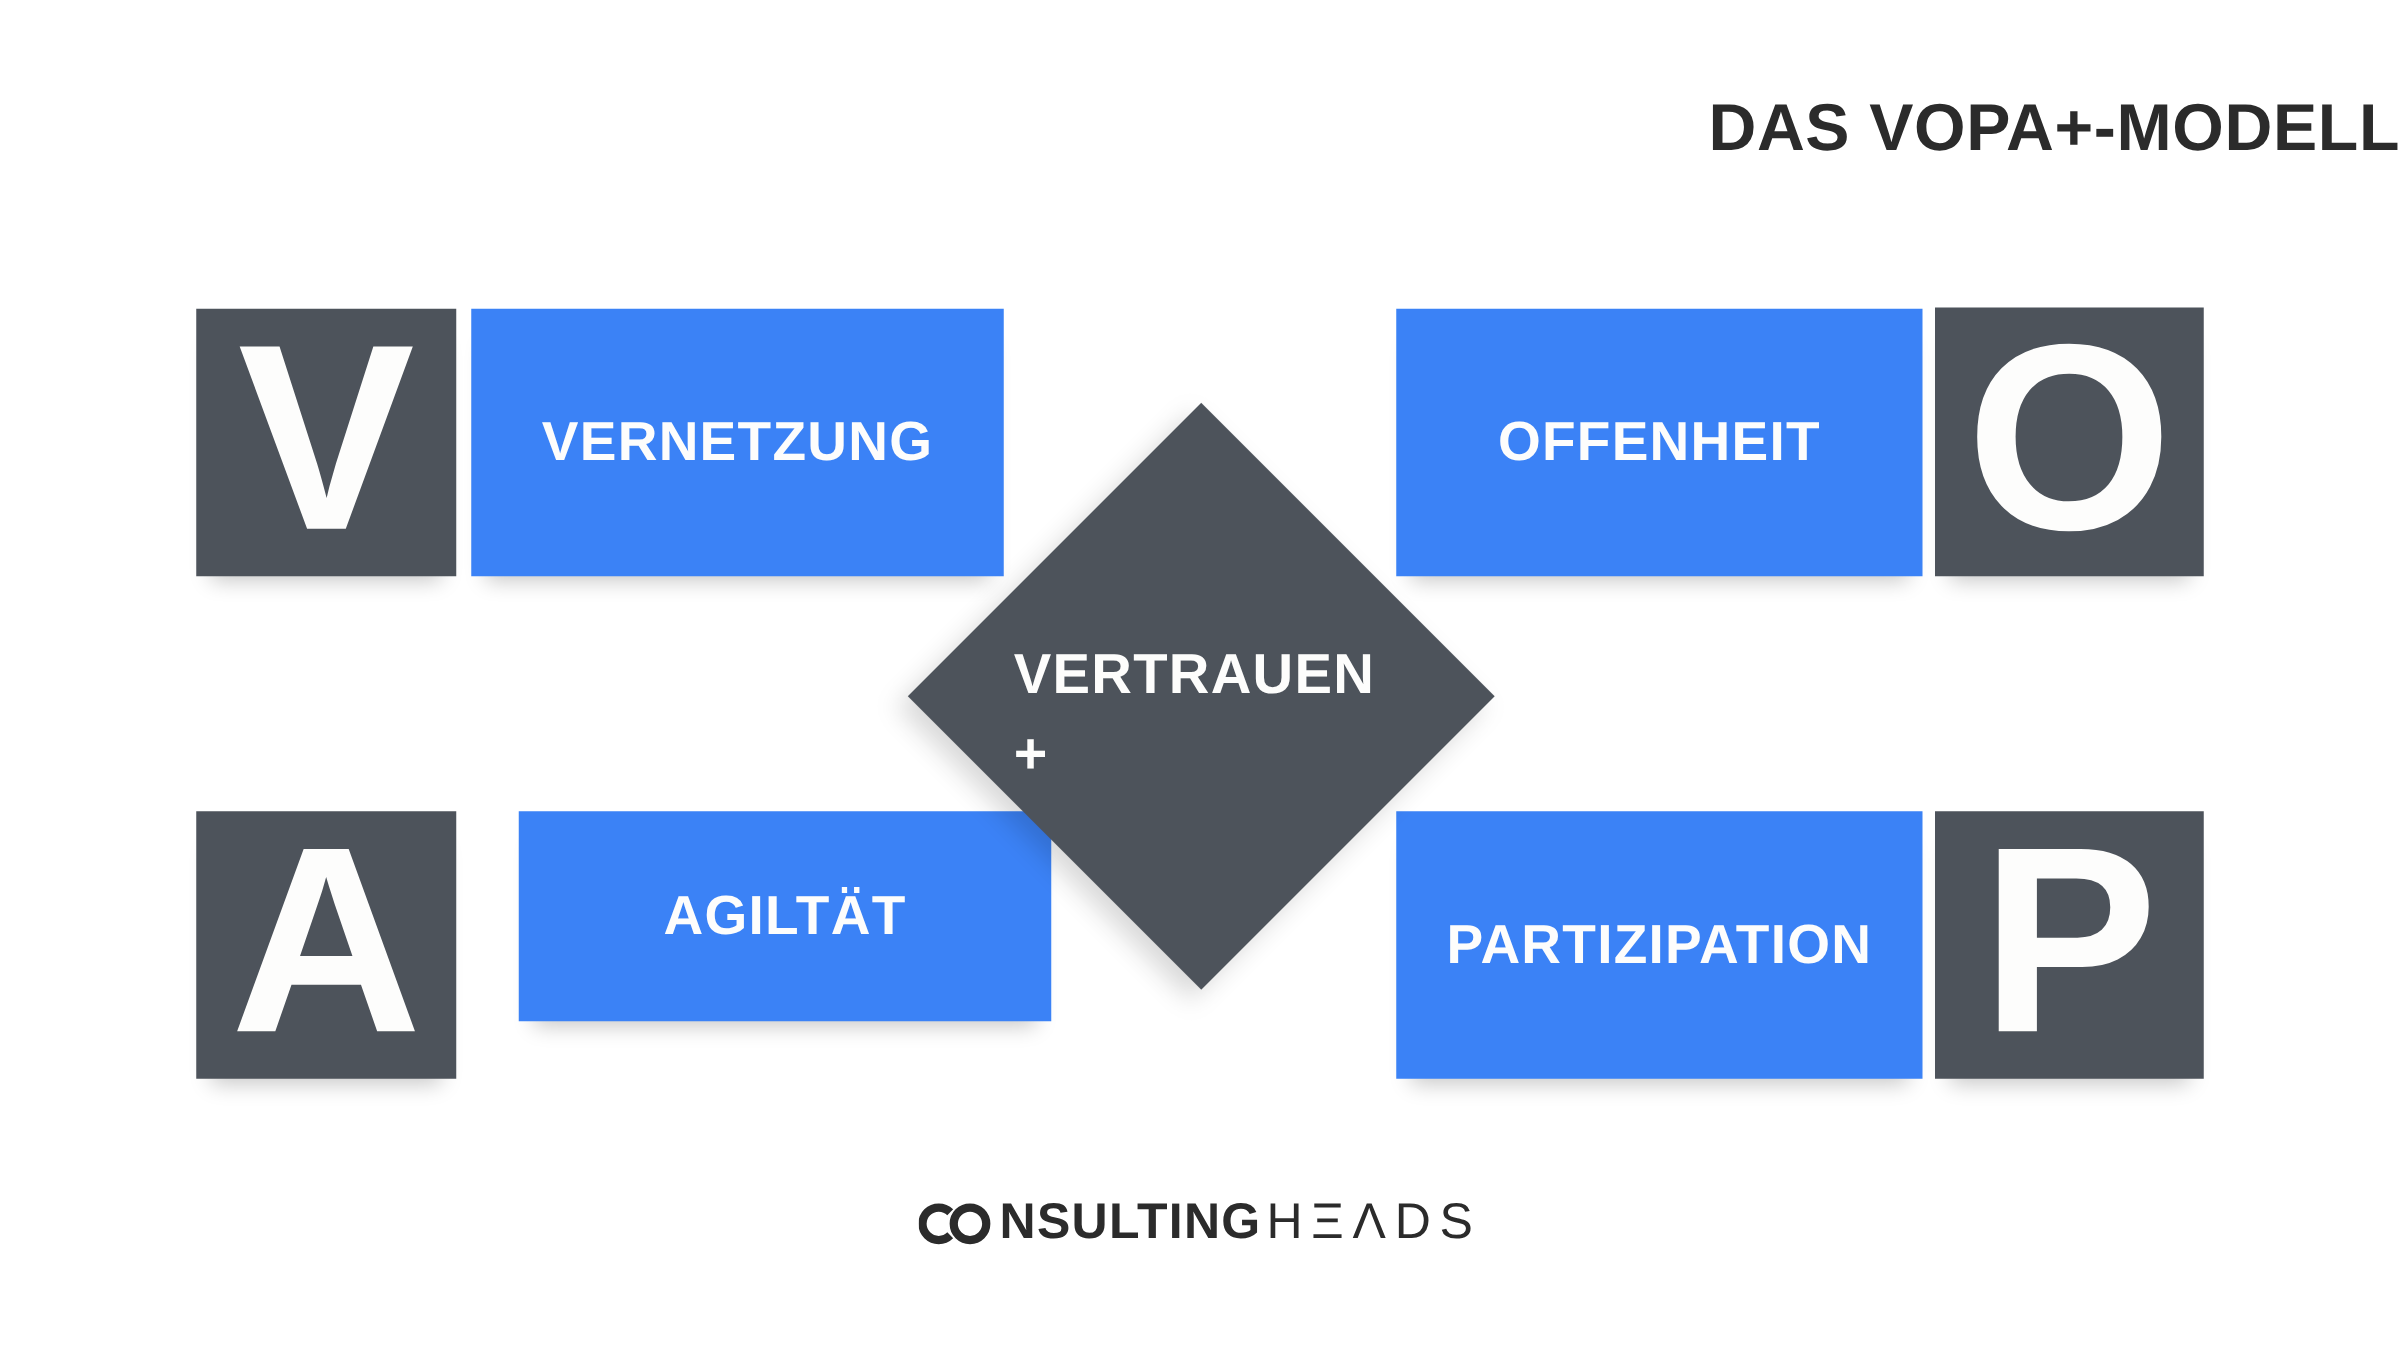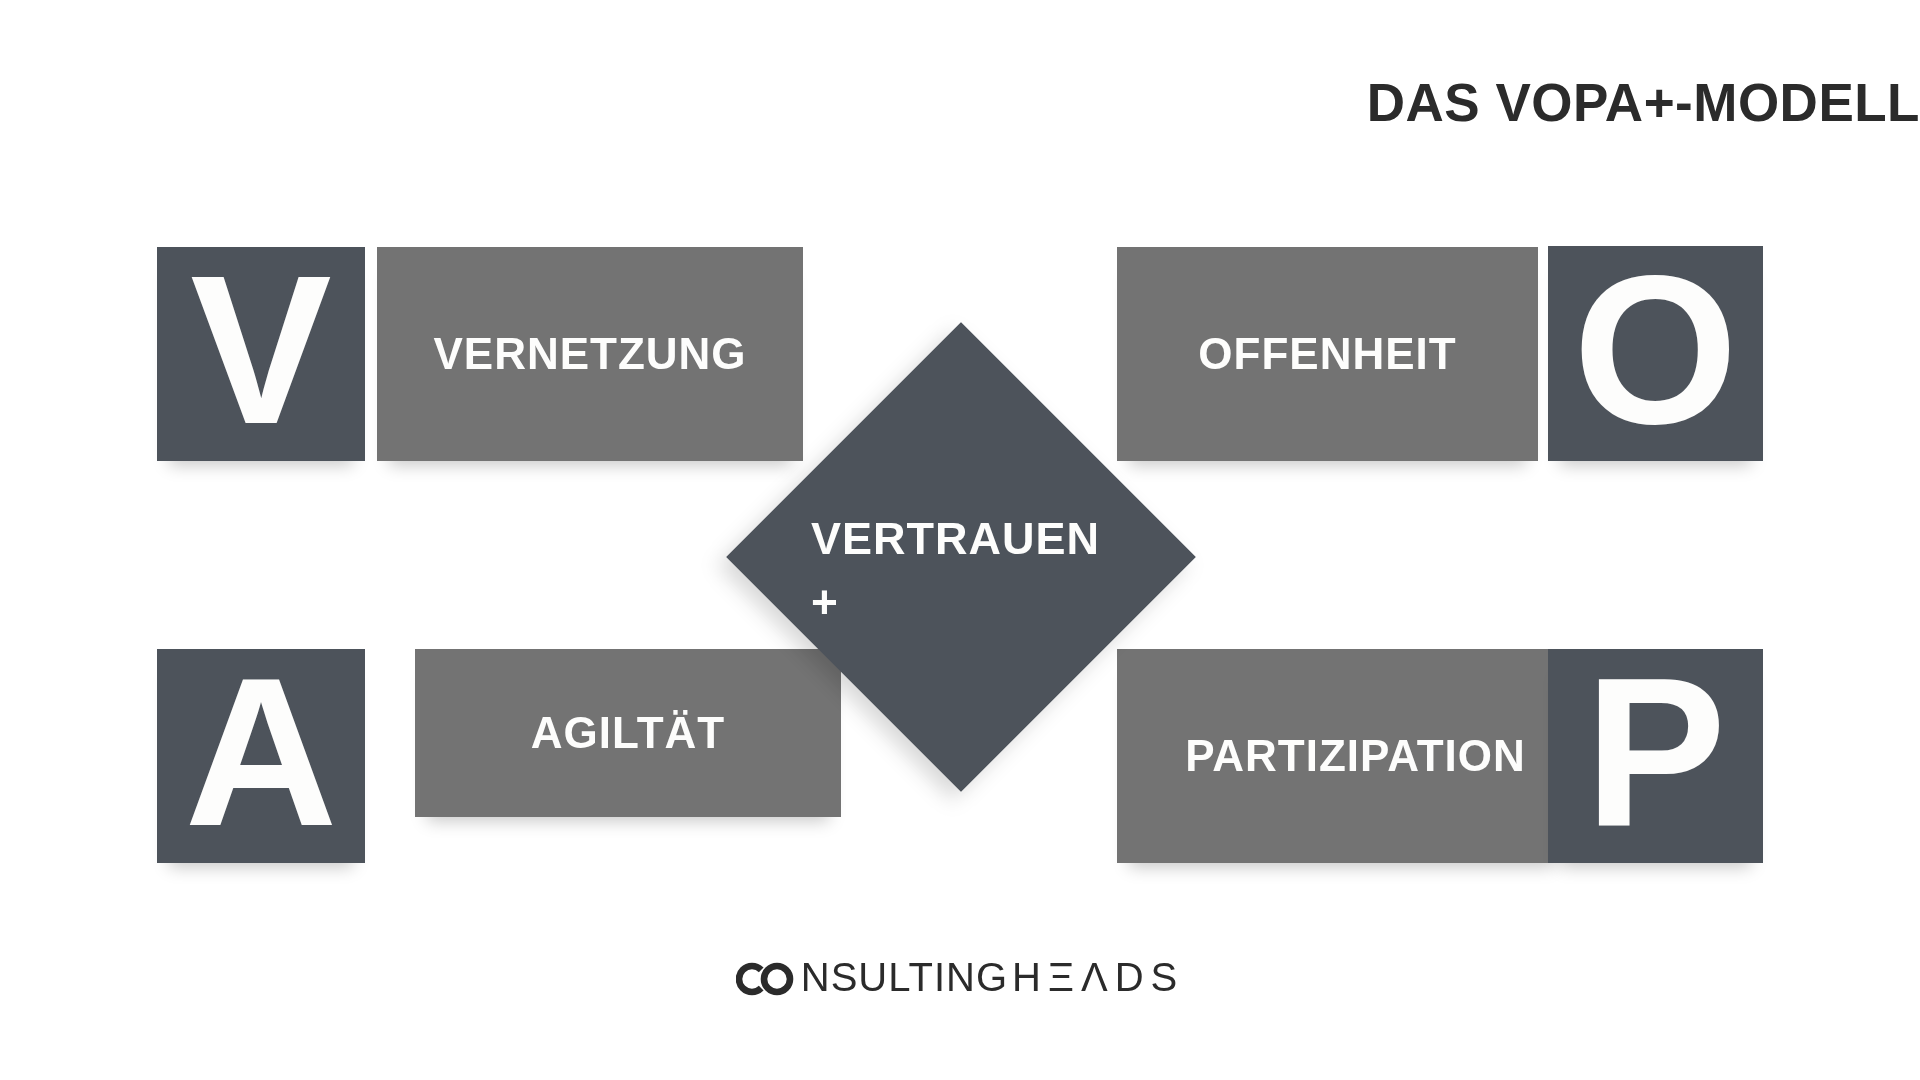--- a/index.html
+++ b/index.html
@@ -28,21 +28,21 @@
     color: #2b2b2b;
   }
   .tile {
     position: absolute;
     display: flex;
     align-items: center;
     justify-content: center;
     box-shadow: 0 16px 16px -12px rgba(0,0,0,0.22);
   }
   .tile.dark  { background: #4d535b; }
-  .tile.green { background: #737373; }
+  .tile.green { background: #3b82f6; }
   .big-letter {
     color: #fdfdfc;
     font-size: 212px;
     font-weight: bold;
     line-height: 1;
     transform: translateY(-4px);
   }
   .bar-label {
     color: #fdfdfc;
     font-size: 44px;
@@ -50,21 +50,21 @@
     letter-spacing: 1px;
     white-space: nowrap;
   }
   
   .sq-v { left: 157px; top: 247px; width: 208px; height: 214px; }
   .bar-vernetzung { left: 377px; top: 247px; width: 426px; height: 214px; }
   .bar-offenheit  { left: 1117px; top: 247px; width: 421px; height: 214px; }
   .sq-o { left: 1548px; top: 246px; width: 215px; height: 215px; }
   .sq-a { left: 157px; top: 649px; width: 208px; height: 214px; }
   .bar-agiltaet { left: 387px; top: 649px; width: 426px; height: 168px; margin-left: 28px; }
-  .bar-partizipation { left: 1117px; top: 649px; width: 421px; height: 214px; padding-left: 28px; }
+  .bar-partizipation { left: 1117px; top: 649px; width: 421px; height: 214px; }
   .sq-p { left: 1548px; top: 649px; width: 215px; height: 214px; }
 
   .diamond {
     position: absolute;
     left: 795px;
     top: 391px;
     width: 332px;
     height: 332px;
     background: #4d535b;
     transform: rotate(45deg);
@@ -97,21 +97,21 @@
     top: 955px;
     width: 100%;
     display: flex;
     align-items: center;
     justify-content: center;
     color: #2b2b2b;
   }
   .logo svg { display: block; margin-right: 3px; position: relative; top: 1px; }
   .logo-bold {
     font-size: 40px;
-    font-weight: normal;
+    font-weight: bold;
     letter-spacing: 1px;
   }
   .logo-light {
     font-size: 40px;
     font-weight: normal;
     letter-spacing: 7px;
     margin-left: 4px;
   }
 </style>
 </head>

